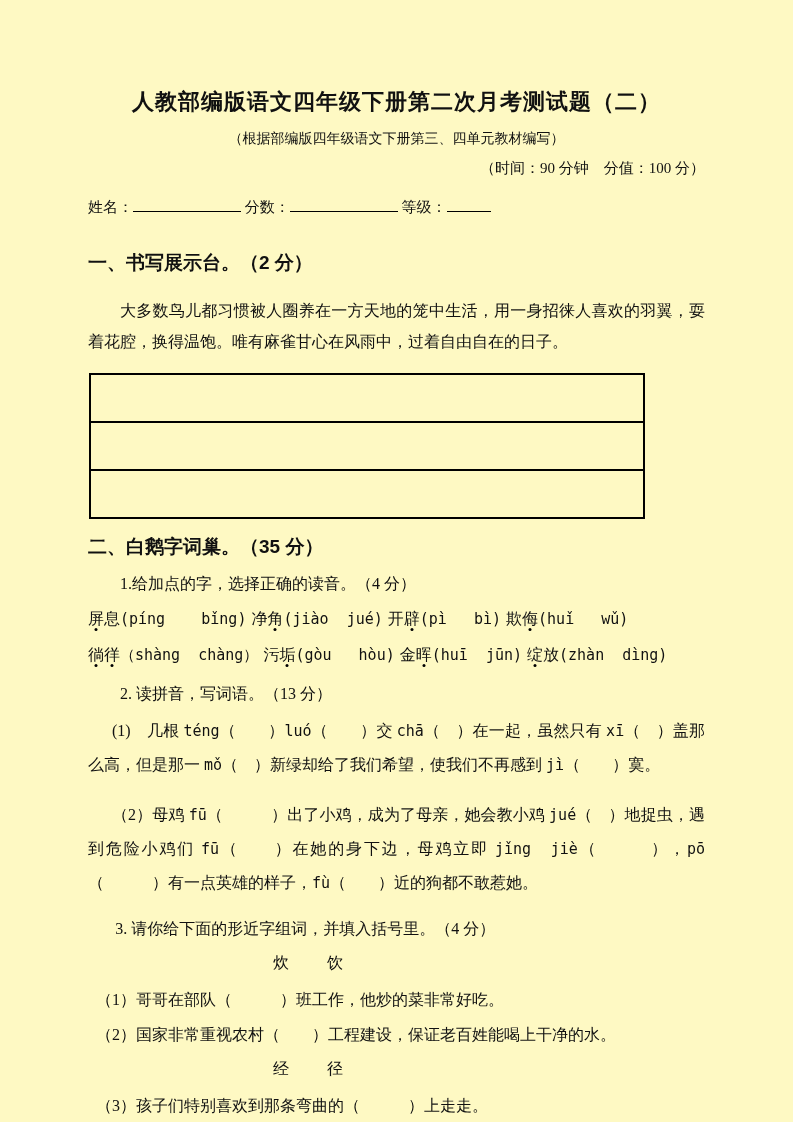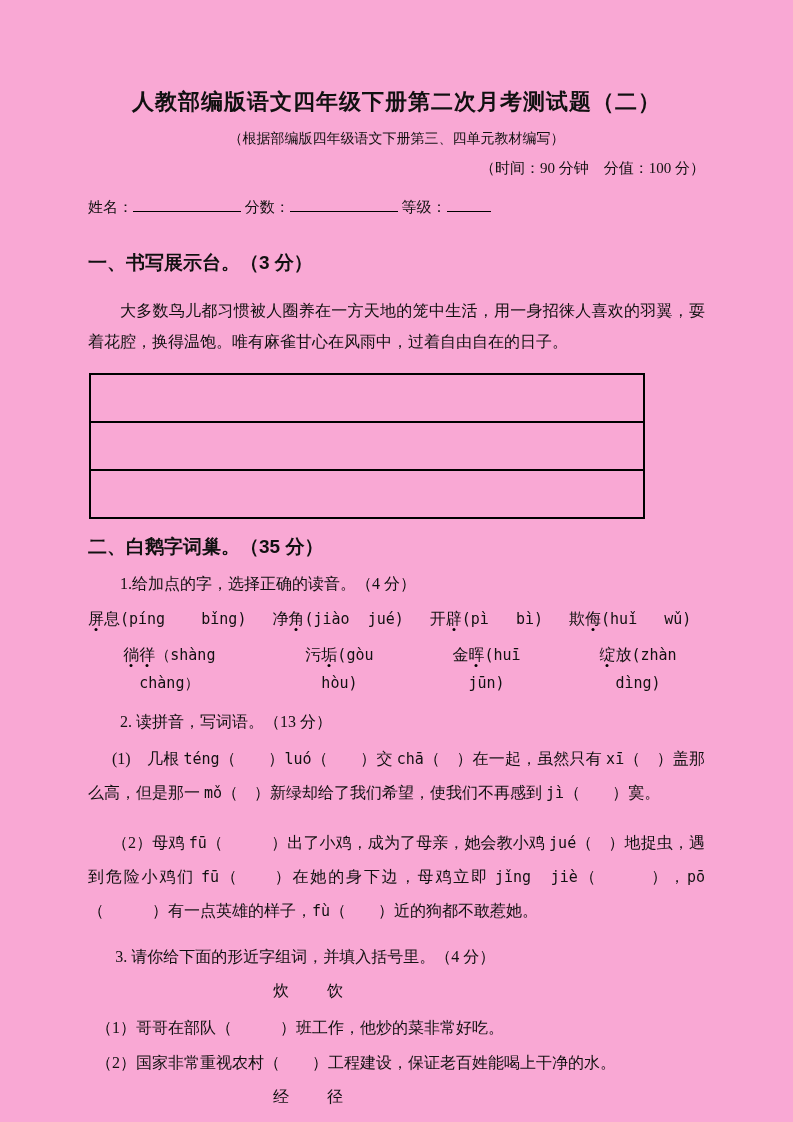--- a/index.html
+++ b/index.html
@@ -1,20 +1,20 @@
 <!DOCTYPE html>
 <html><head>
 <meta charset="utf-8">
 <style>
   html,body{margin:0;padding:0;background:#e8e8e8;}
   .page{
     position:relative;
     width:793px;height:1122px;
     margin:0 auto;
-    background:#f9a8d4;
+    background:#fef9c3;
     color:#111;
     font-family:"Liberation Serif", serif;
     font-size:16px;
     box-sizing:border-box;
     padding:86px 88px 0 88px;
     overflow:hidden;
   }
   .hei{font-family:"Liberation Sans", sans-serif;font-weight:700;}
   .title{
     text-align:center;
@@ -79,21 +79,21 @@
   .indent-05{text-indent:0.5em;}
   .indent-17{text-indent:1.7em;}
   .py{
     font-family:"DejaVu Sans Mono", monospace;
     font-size:15px;
     white-space:pre-wrap;
   }
   .q1-row{
     display:flex;
     flex-wrap:nowrap;
-    gap:26px;
+    gap:5px;
     margin-top:8px;
     line-height:27px;
     white-space:nowrap;
     text-align:center;
   }
   .q1-item{white-space:nowrap;}
   .dotted{position:relative;}
   .dotted::after{
     content:"";
     position:absolute;
@@ -129,21 +129,21 @@
   <div class="subtitle">（根据部编版四年级语文下册第三、四单元教材编写）</div>
 
   <div class="info-line">（时间：90 分钟　分值：100 分）</div>
 
   <div class="fields-row">
     <span>姓名：</span><span class="blank-line blank-w1"></span>
     <span>分数：</span><span class="blank-line blank-w2"></span>
     <span>等级：</span><span class="blank-line blank-w3"></span>
   </div>
 
-  <h2 class="section-heading s1-heading hei">一、书写展示台。（3 分）</h2>
+  <h2 class="section-heading s1-heading hei">一、书写展示台。（2 分）</h2>
 
   <p class="passage">大多数鸟儿都习惯被人圈养在一方天地的笼中生活，用一身招徕人喜欢的羽翼，耍着花腔，换得温饱。唯有麻雀甘心在风雨中，过着自由自在的日子。</p>
 
   <div class="writing-grid">
     <div class="writing-row"></div>
     <div class="writing-row"></div>
     <div class="writing-row"></div>
   </div>
 
   <h2 class="section-heading s2-heading hei">二、白鹅字词巢。（35 分）</h2>

